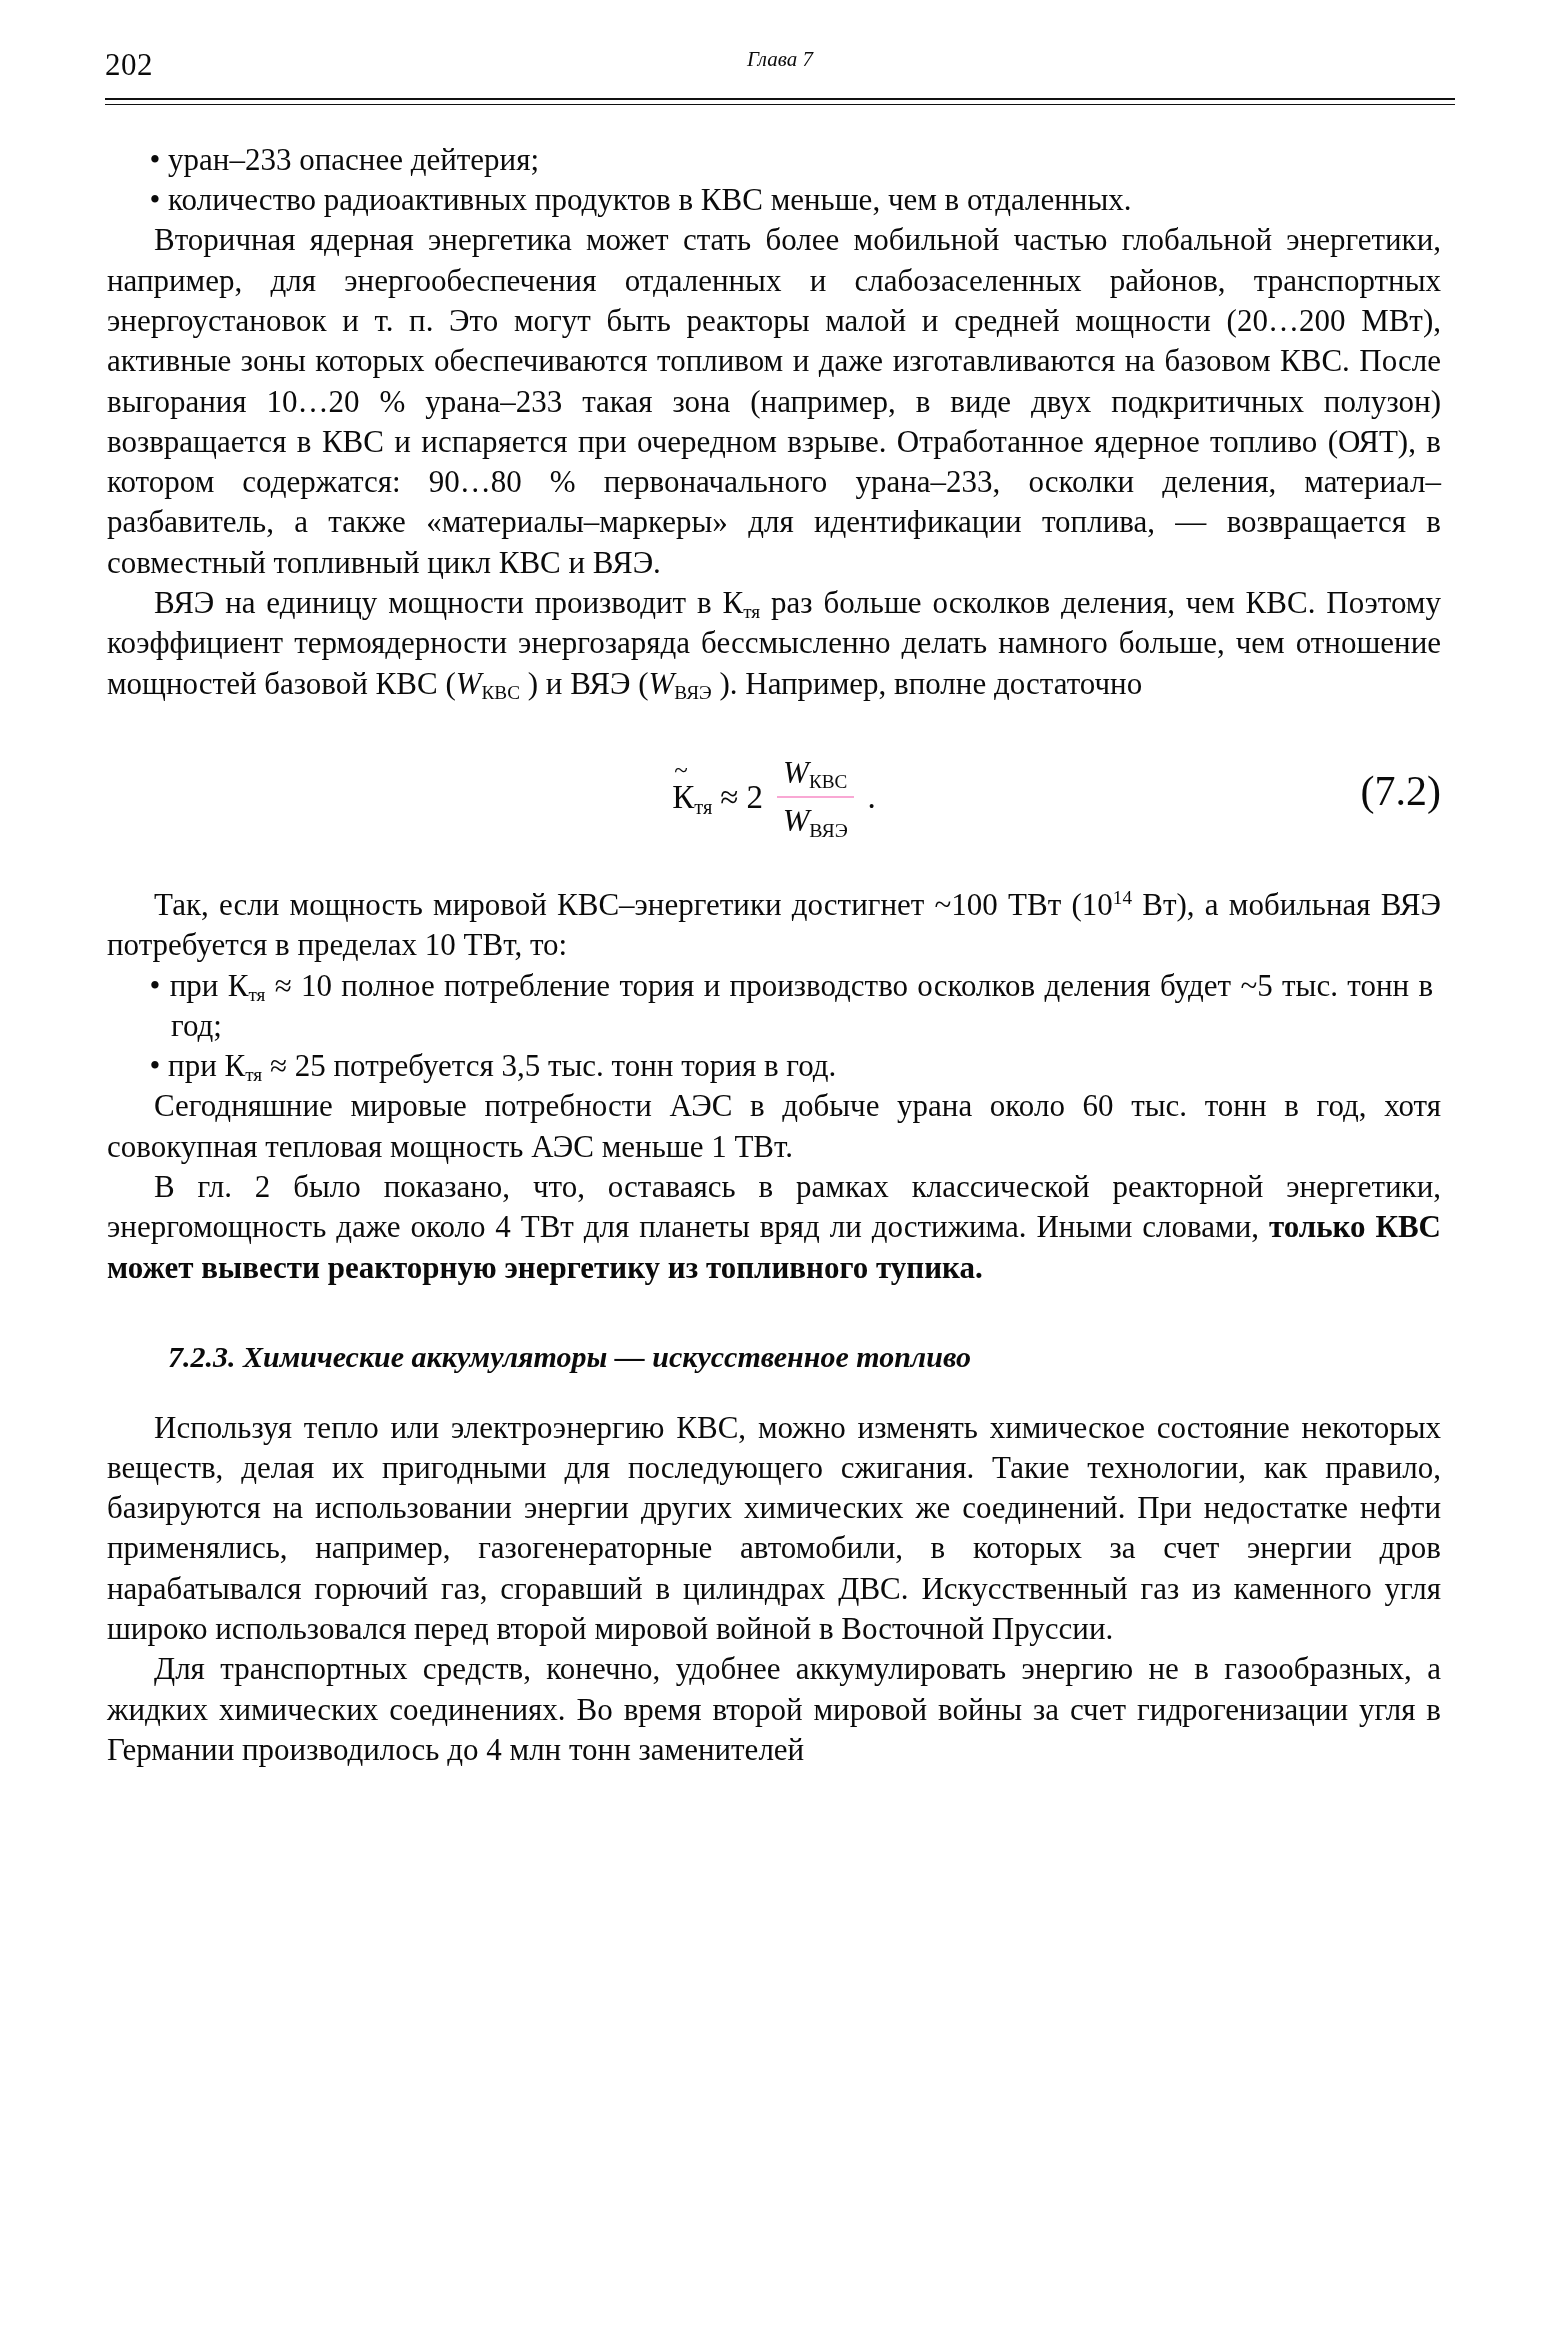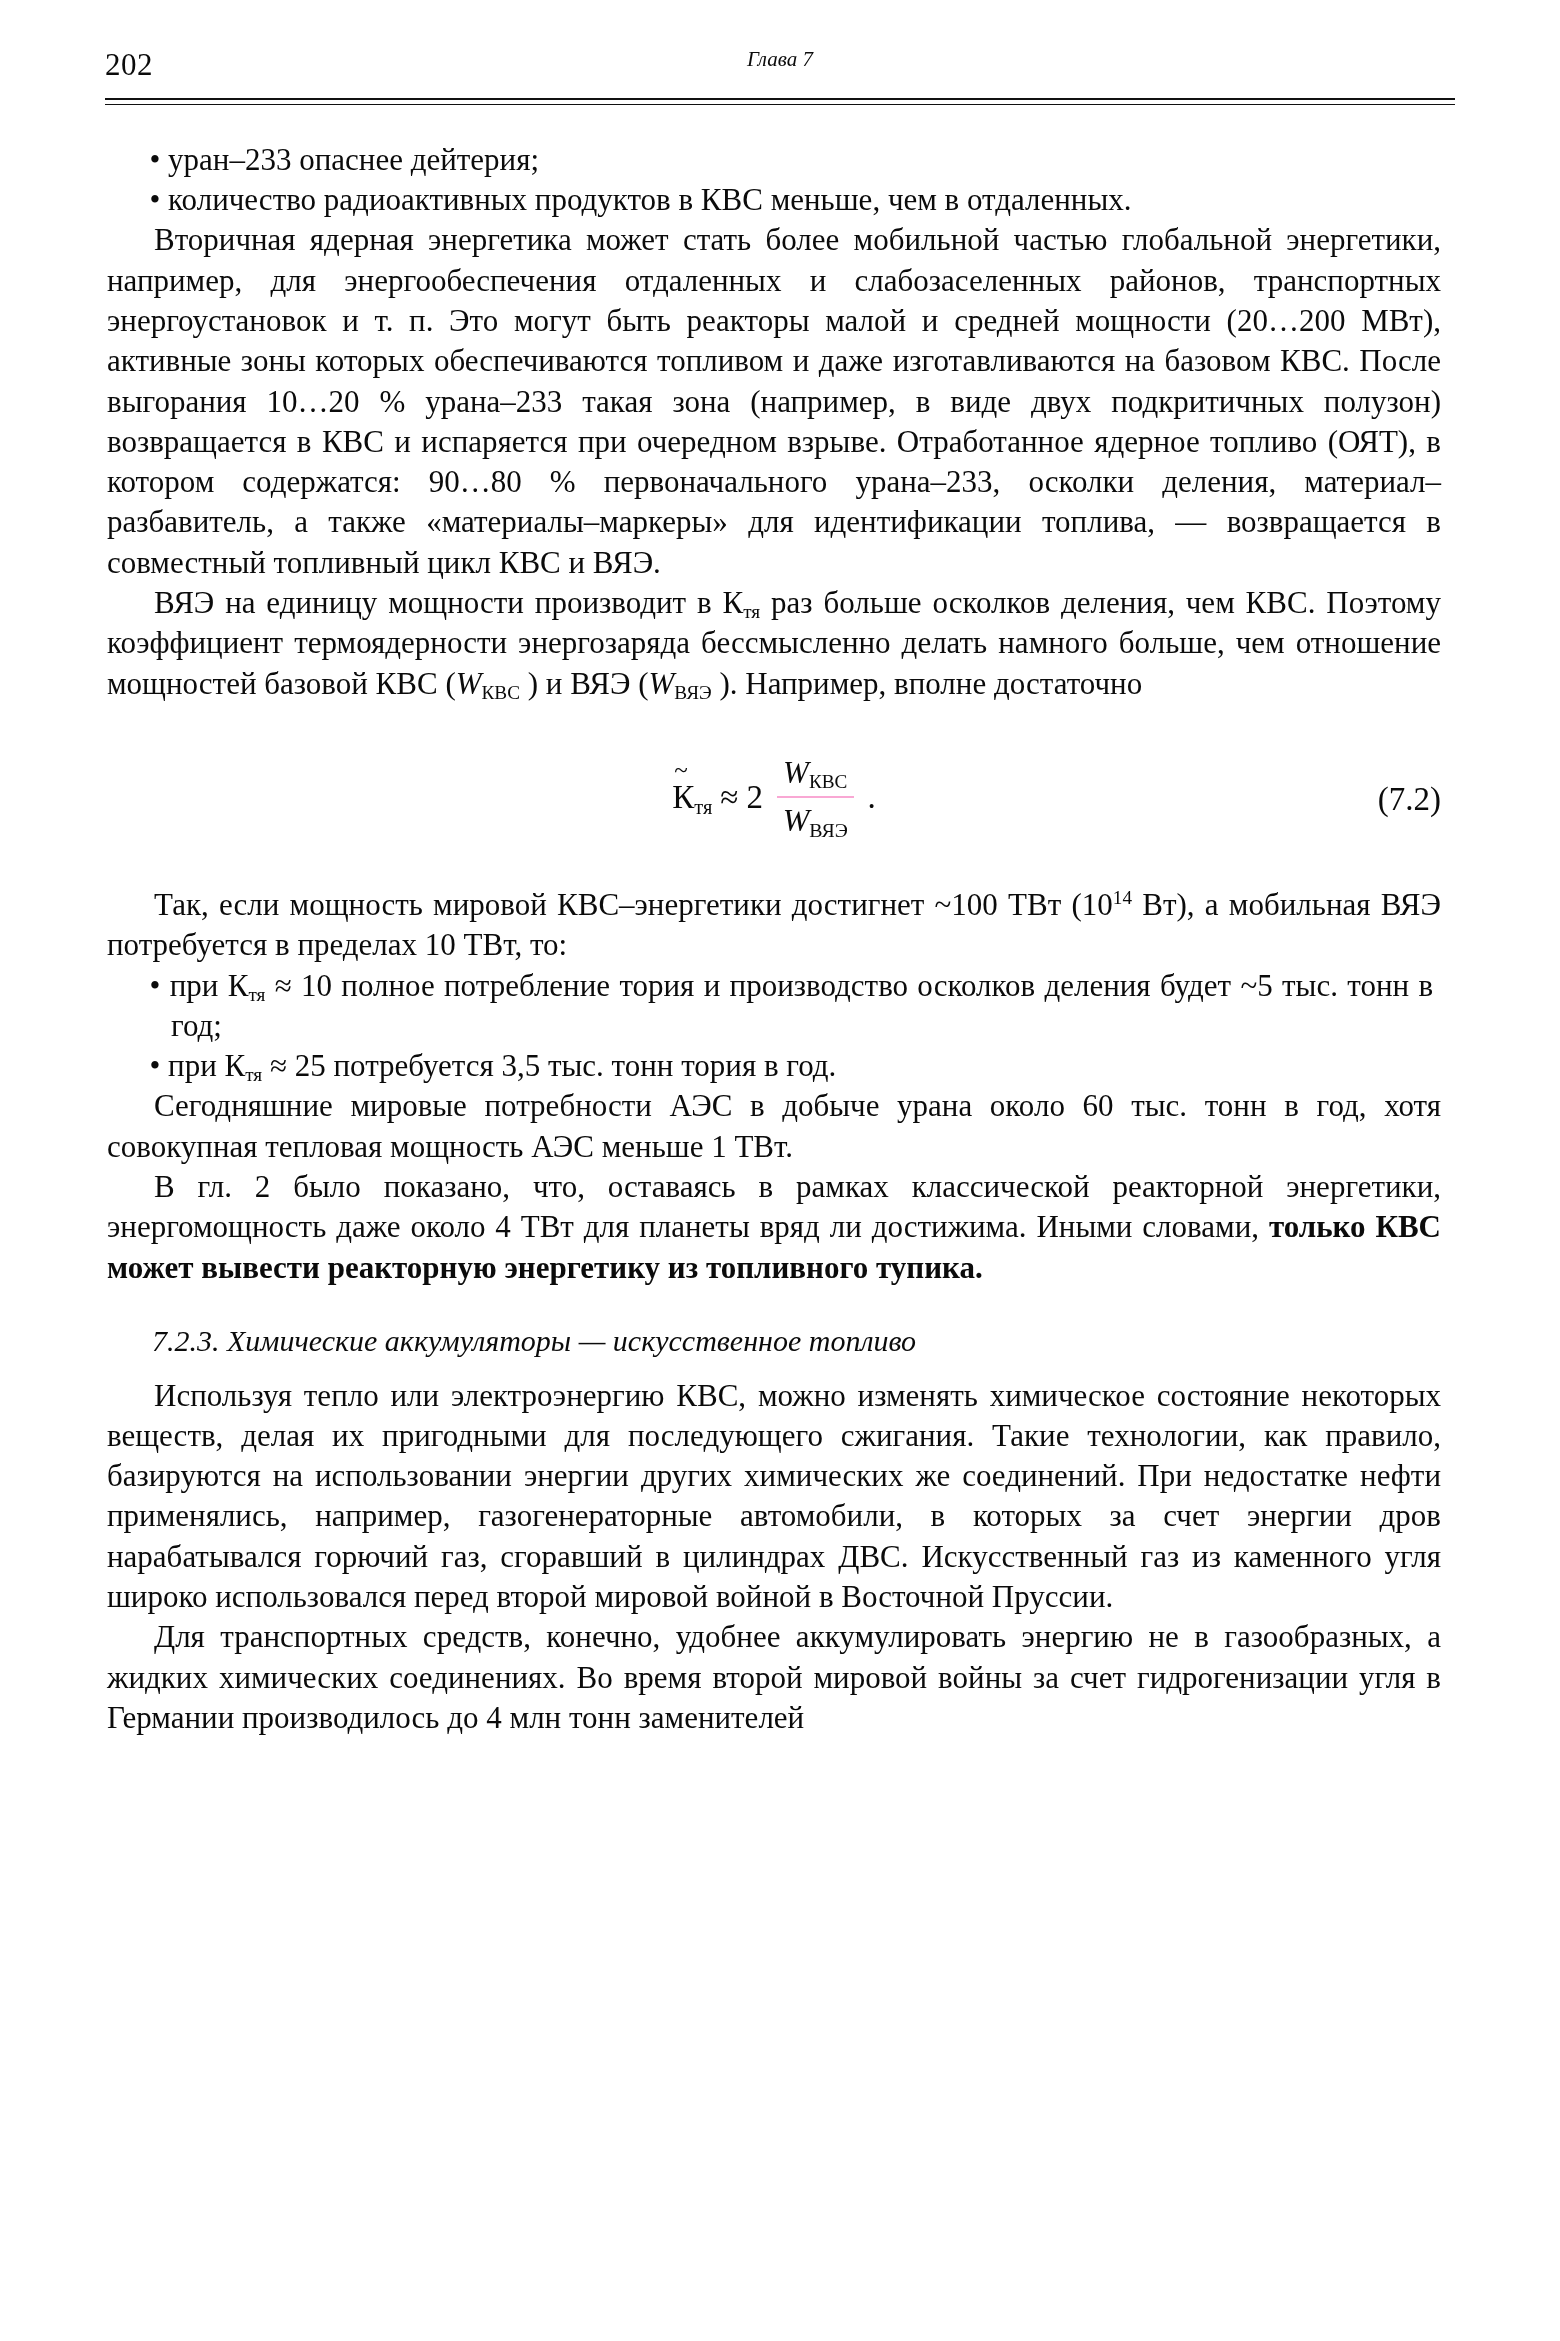--- a/index.html
+++ b/index.html
@@ -131,29 +131,29 @@
     font-size: 31px;
   }
   .frac .den {
     padding: 2px 5.9px 0 5.9px;
     font-size: 32px;
     border-top: 2px solid #f9a8d4;
   }
   .formula-number {
     position: absolute;
     right: 0;
-    top: 35px;
-    font-size: 33px;
+    top: 21px;
+    font-size: 42px;
   }
   
   h3.section {
     font-size: 30px;
     font-style: italic;
-    font-weight: normal;
-    margin: 0;
+    font-weight: bold;
+    margin: 16px;
     padding-left: 45px;
   }
 </style>
 </head>
 <body>
 
 <div class="page">
 
   <div class="header">
     <div class="folio">202</div>

